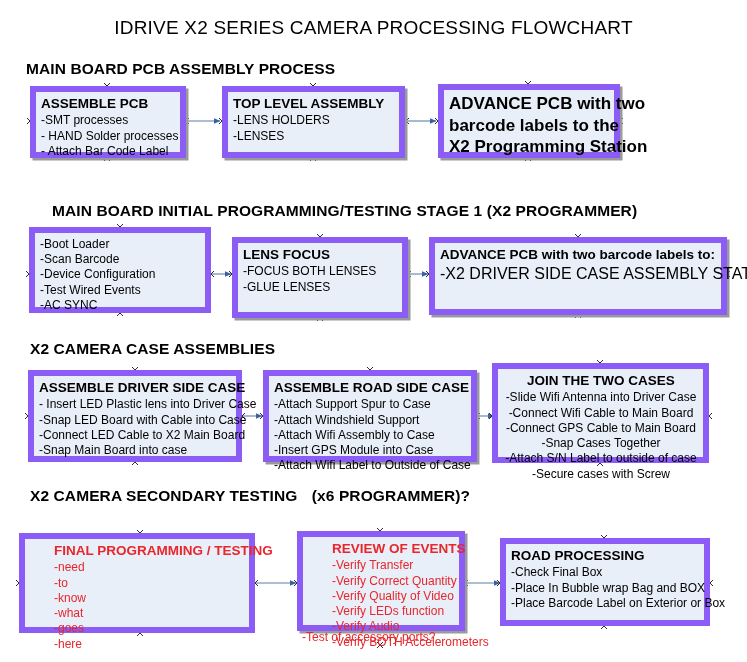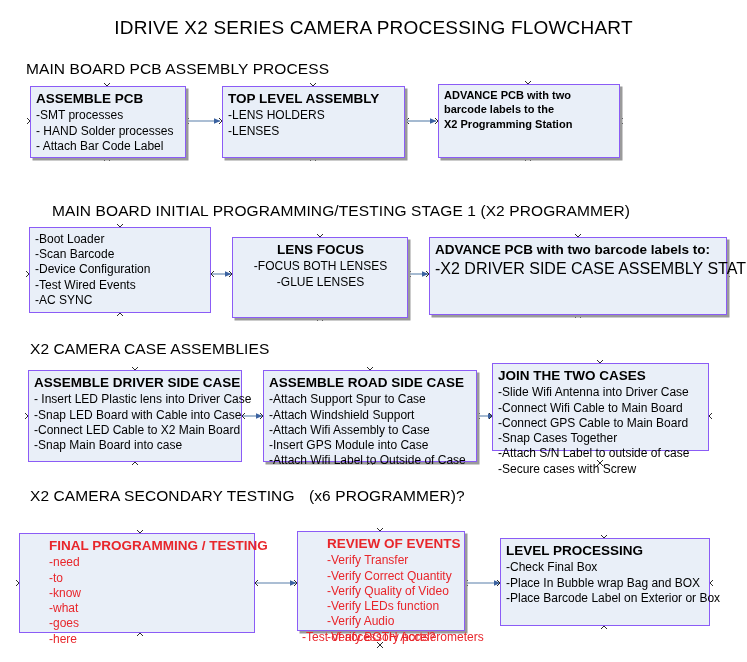--- a/index.html
+++ b/index.html
@@ -33,32 +33,32 @@
     font-size: 19px;
     font-weight: normal;
     letter-spacing: 0.2px;
     white-space: nowrap;
   }
 
   
   .section-heading {
     position: absolute;
     font-size: 15.5px;
-    font-weight: normal;
+    font-weight: bold;
     white-space: nowrap;
     letter-spacing: 0.1px;
   }
   .section-heading .hl-red { color: #000000; }
 
   
   .flow-box {
     position: absolute;
     box-sizing: border-box;
     background: #e9eff8;
-    border: 1px solid #8b5cf6;
+    border: 6px solid #8b5cf6;
     box-shadow: 2.5px 2.5px 0 0 #9a9a9a;
     padding: 4px 4px 2px 5px;
     overflow: visible;
   }
   .flow-box.no-shadow {
     box-shadow: none;
   }
   .box-title {
     font-size: 13.5px;
     font-weight: bold;
@@ -67,21 +67,21 @@
     margin-bottom: 1px;
   }
   .box-line {
     font-size: 12px;
     line-height: 1.27;
     white-space: nowrap;
   }
   .flow-box.red-text .box-title,
   .flow-box.red-text .box-line { color: #e8262b; padding-left: 24px; }
 
-  .box-title.big  { font-size: 11px; }
+  .box-title.big  { font-size: 17px; }
   .box-line.sm    { font-size: 16px; }
 
   
   .overflow-line {
     position: absolute;
     font-size: 12px;
     line-height: 1.27;
     white-space: nowrap;
     color: #e8262b;
   }
@@ -297,21 +297,21 @@
 <div class="section-heading" style="left:24px; top:202px;margin-left:28px;">MAIN BOARD INITIAL PROGRAMMING/TESTING STAGE 1 (X2 PROGRAMMER)</div>
 
 <div class="flow-box no-shadow" style="left:29px; top:227px; width:182px; height:86px;">
   <div class="box-line">-Boot Loader</div>
   <div class="box-line">-Scan Barcode</div>
   <div class="box-line">-Device Configuration</div>
   <div class="box-line">-Test Wired Events</div>
   <div class="box-line">-AC SYNC</div>
 </div>
 
-<div class="flow-box" style="left:232px; top:237px; width:176px; height:81px;text-align:center;">
+<div class="flow-box" style="left:232px; top:237px; width:176px; height:81px;">
   <div class="box-title">LENS FOCUS</div>
   <div class="box-line">-FOCUS BOTH LENSES</div>
   <div class="box-line">-GLUE LENSES</div>
 </div>
 
 <div class="flow-box" style="left:429px; top:237px; width:298px; height:78px;">
   <div class="box-title">ADVANCE PCB with two barcode labels to:</div>
   <div class="box-line sm">-X2 DRIVER  SIDE  CASE  ASSEMBLY STATION</div>
 </div>
 
@@ -327,21 +327,21 @@
 
 <div class="flow-box" style="left:263px; top:370px; width:214px; height:92px;">
   <div class="box-title">ASSEMBLE ROAD SIDE CASE</div>
   <div class="box-line">-Attach Support Spur to Case</div>
   <div class="box-line">-Attach Windshield Support</div>
   <div class="box-line">-Attach Wifi Assembly to Case</div>
   <div class="box-line">-Insert GPS Module into Case</div>
   <div class="box-line">-Attach Wifi Label to Outside of Case</div>
 </div>
 
-<div class="flow-box no-shadow" style="left:492px; top:363px; width:217px; height:88px;">
+<div class="flow-box no-shadow" style="left:492px; top:363px; width:217px; height:100px;text-align:center;">
   <div class="box-title">JOIN THE TWO CASES</div>
   <div class="box-line">-Slide Wifi Antenna into Driver Case</div>
   <div class="box-line">-Connect Wifi Cable to Main Board</div>
   <div class="box-line">-Connect GPS Cable to Main Board</div>
   <div class="box-line">-Snap Cases Together</div>
   <div class="box-line">-Attach S/N Label to outside of case</div>
   <div class="box-line">-Secure cases with Screw</div>
 </div>
 
 <div class="section-heading" style="left:30px; top:487px;">
@@ -365,17 +365,17 @@
   <div class="box-line">-Verify Correct Quantity</div>
   <div class="box-line">-Verify Quality of Video</div>
   <div class="box-line">-Verify LEDs function</div>
   <div class="box-line">-Verify Audio</div>
   <div class="box-line">-Verify BOTH Accelerometers</div>
 </div>
 
 <div class="overflow-line" style="left:302px; top:630px;">-Test of accessory ports?</div>
 
 <div class="flow-box no-shadow" style="left:500px; top:538px; width:210px; height:88px;">
-  <div class="box-title">LEVEL PROCESSING</div>
+  <div class="box-title">ROAD PROCESSING</div>
   <div class="box-line"> -Check Final Box</div>
   <div class="box-line">-Place In Bubble wrap Bag and BOX</div>
   <div class="box-line">-Place Barcode Label on Exterior or Box</div>
 </div>
 
 </body></html>

